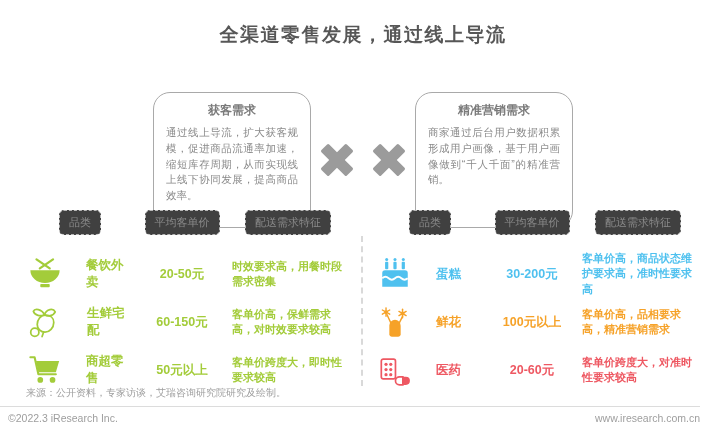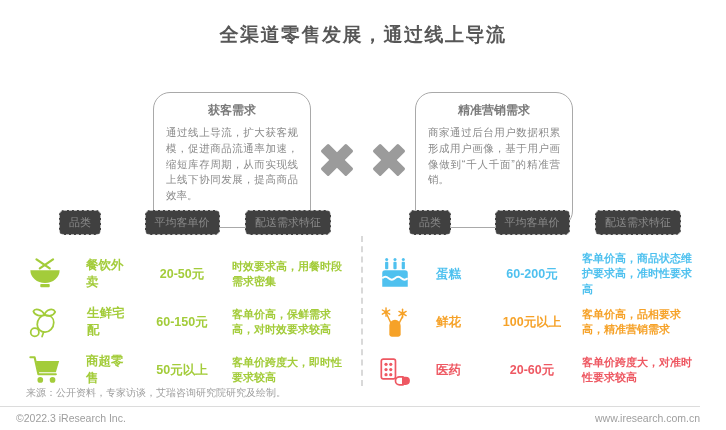--- a/index.html
+++ b/index.html
@@ -48,21 +48,21 @@
   .cat-label{font-size:12.5px;font-weight:700;}
   .price-cell{text-align:center;font-size:12.5px;font-weight:700;}
   .feat-cell{font-size:11px;font-weight:700;line-height:1.4;}
   .v-divider{
     position:absolute;left:361px;top:236px;height:150px;width:0;
     border-left:2px dashed #d9d9d9;
   }
   
   .source-note{position:absolute;left:26px;top:386px;font-size:10px;color:#9e9e9e;}
   .footer-line{position:absolute;left:0;top:406px;width:700px;height:1px;background:#dcdcdc;}
-  .copyright{position:absolute;left:16px;top:412px;font-size:10.5px;color:#9e9e9e;}
+  .copyright{position:absolute;left:8px;top:412px;font-size:10.5px;color:#9e9e9e;}
   .website{position:absolute;right:26px;top:412px;font-size:10.5px;color:#9e9e9e;}
 </style>
 </head>
 <body>
 
 <div class="main-title">全渠道零售发展，通过线上导流</div>
 
 <div class="flow-row">
 
   <div class="demand-box">
@@ -171,21 +171,21 @@
           <rect x="25.1" y="5" width="3.4" height="8" rx="1"></rect>
           <circle cx="9.2" cy="2.6" r="1.6"></circle>
           <circle cx="18" cy="2.6" r="1.6"></circle>
           <circle cx="26.8" cy="2.6" r="1.6"></circle>
           <path d="M4.5 17 a3 3 0 0 1 3 -3 h21 a3 3 0 0 1 3 3 v14.5 h-27 z"></path>
         </g>
         <path d="M4.5 22.5 q3.4 -3 6.75 0 t6.75 0 t6.75 0 t6.75 0" fill="none" stroke="#ffffff" stroke-width="2"></path>
       </svg>
       <span class="cat-label">蛋糕</span>
     </div>
-    <div class="price-cell">60-200元</div>
+    <div class="price-cell">30-200元</div>
     <div class="feat-cell">客单价高，商品状态维护要求高，准时性要求高</div>
   </div>
 
   <div class="trow" style="color: rgb(246, 162, 40);">
     <div class="cat-cell">
       <svg viewBox="0 0 36 36" width="34" height="34">
         <g stroke="currentColor" stroke-width="1.5" stroke-linecap="round">
           <line x1="14.5" y1="21" x2="9.5" y2="10"></line>
           <line x1="21.5" y1="21" x2="26" y2="12"></line>
           <line x1="8.5" y1="3" x2="8.5" y2="12"></line>

